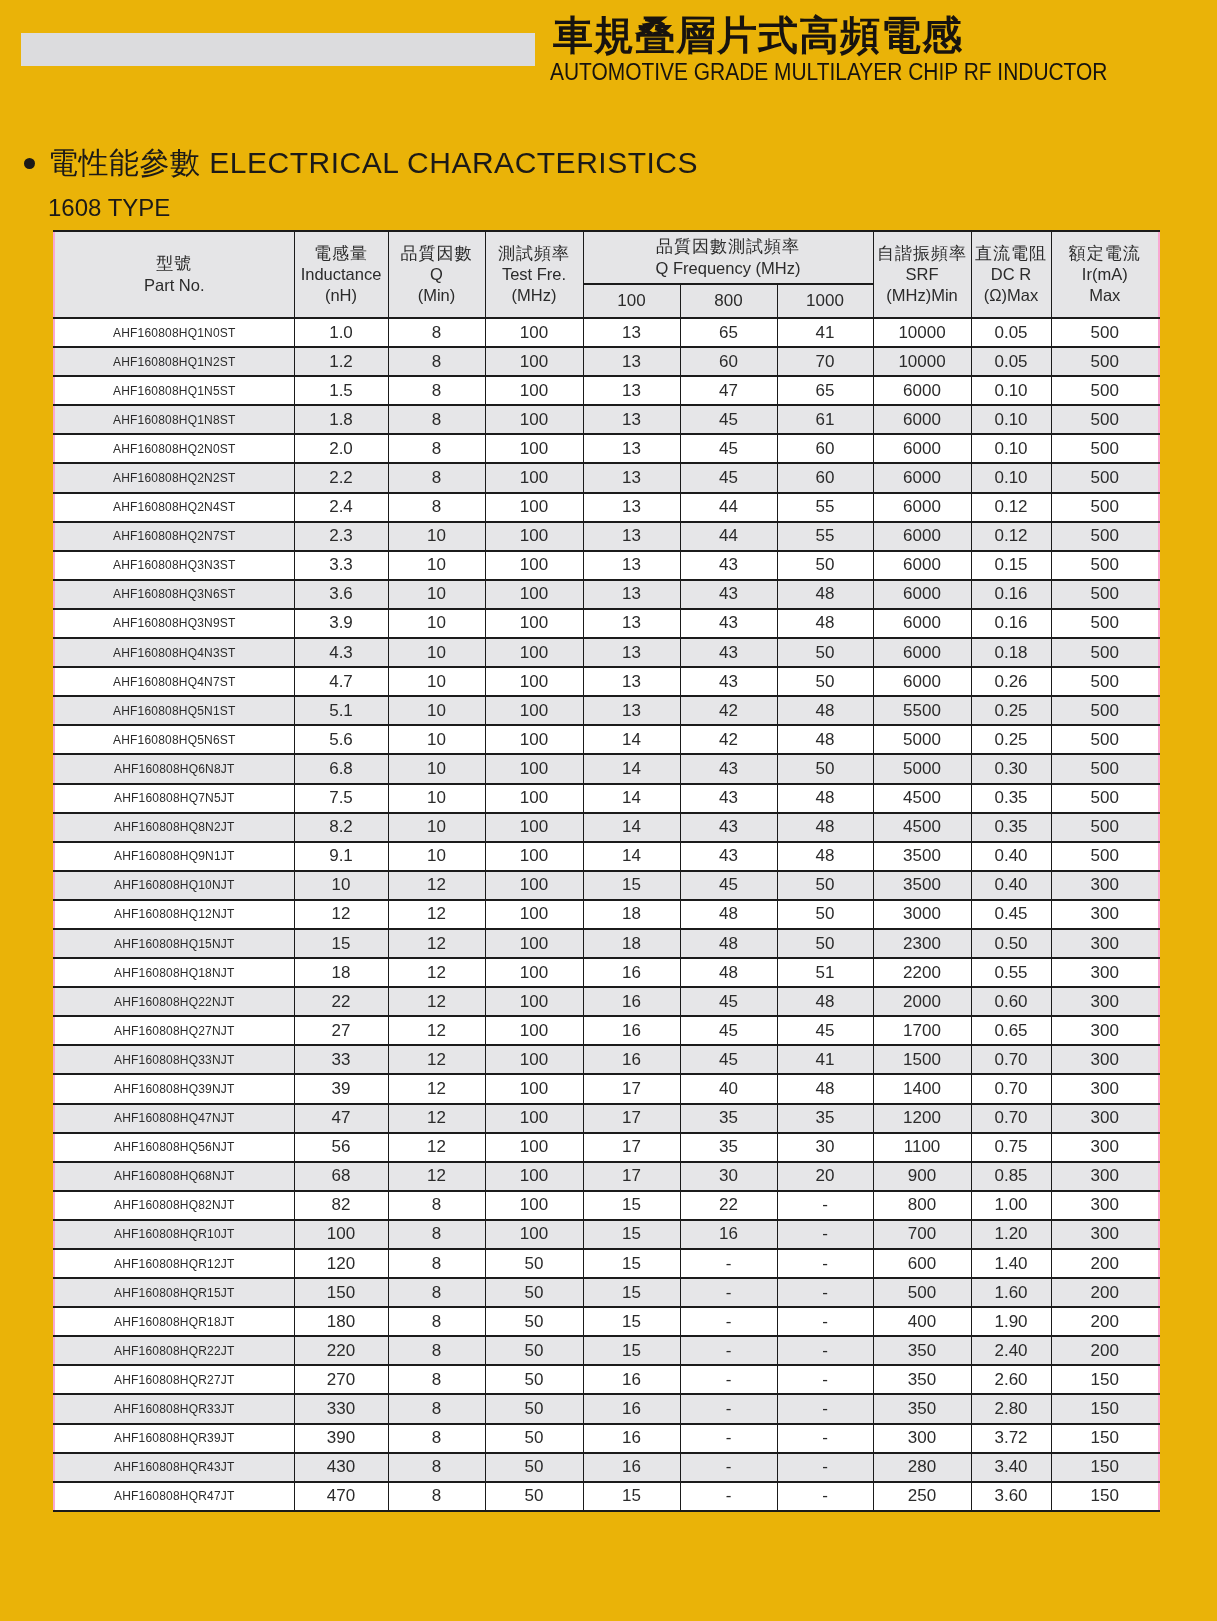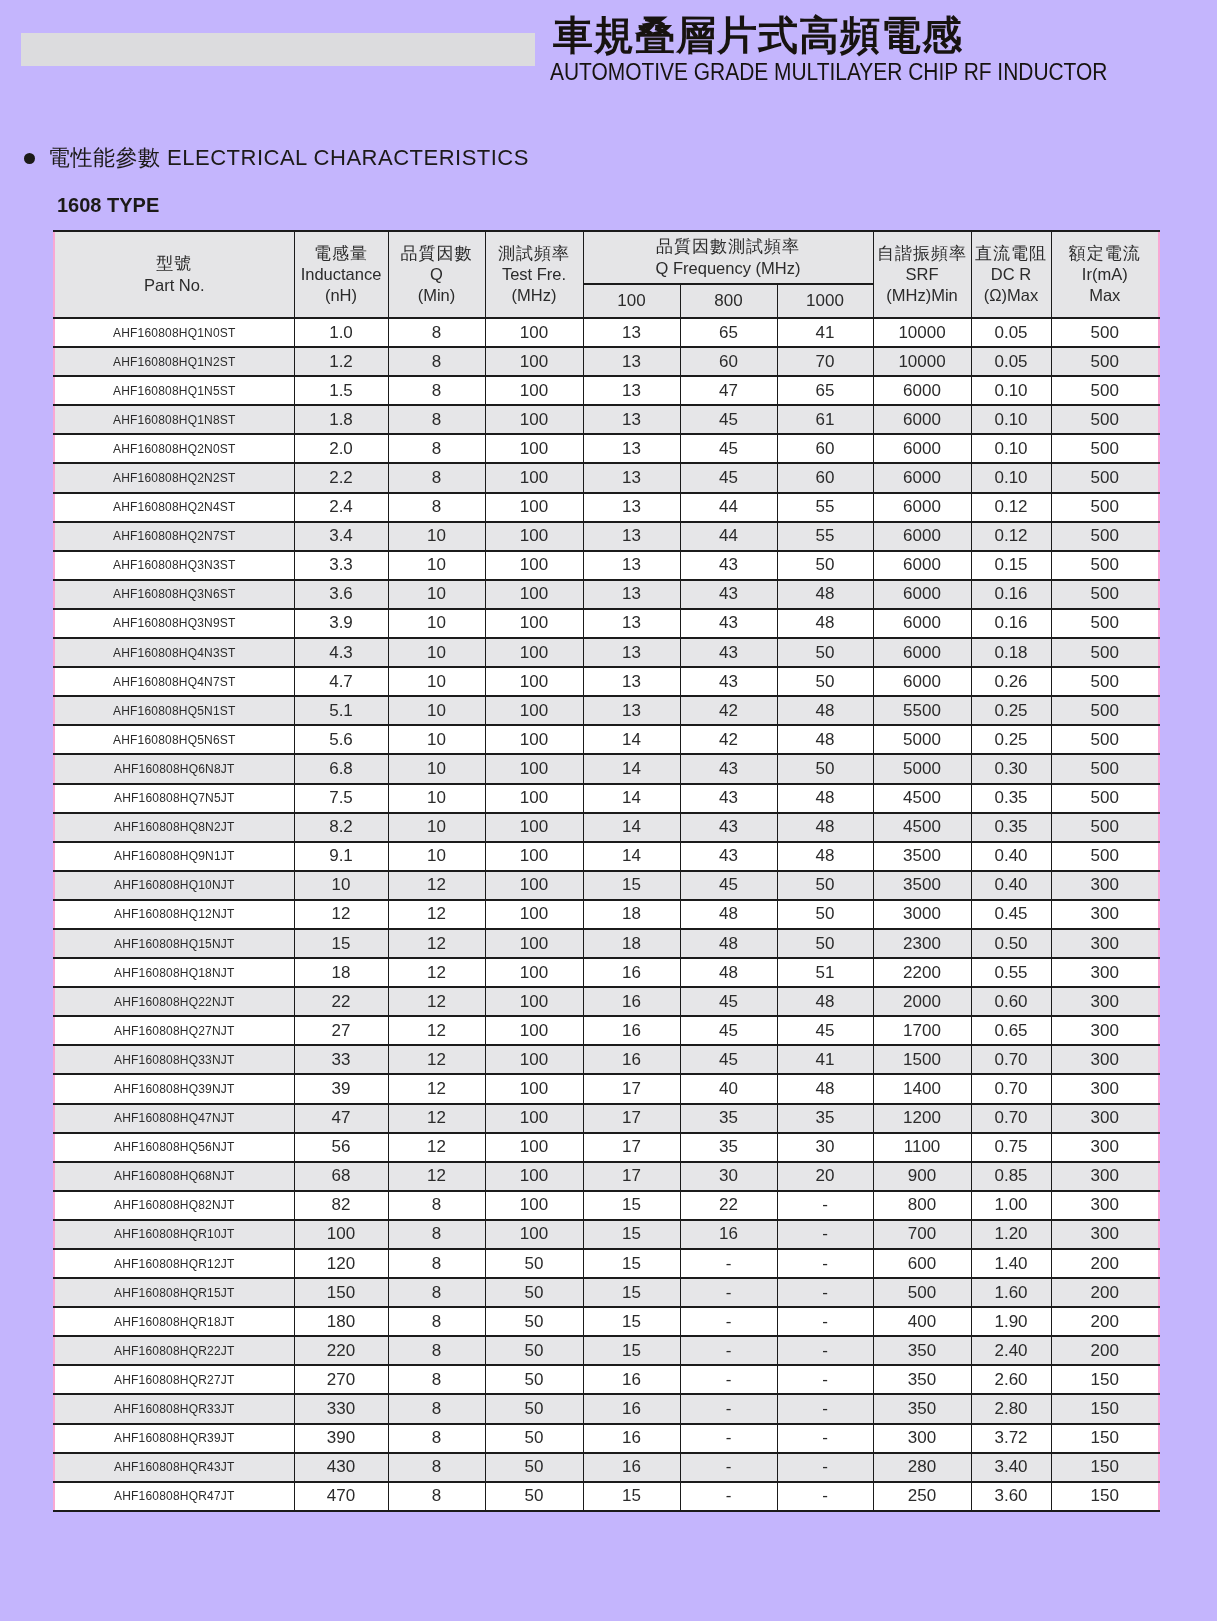--- a/index.html
+++ b/index.html
@@ -5,21 +5,21 @@
   html, body {
     margin: 0;
     padding: 0;
     background: #ffffff;
     font-family: "Liberation Sans", sans-serif;
   }
   .page {
     position: relative;
     width: 1217px;
     height: 1621px;
-    background: #c4b5fd;
+    background: #eab308;
     overflow: hidden;
   }
   .deco-bar {
     position: absolute;
     left: 21px;
     top: 33px;
     width: 514px;
     height: 33px;
     background: #dcdcde;
   }
@@ -56,31 +56,31 @@
     color: #1c1a18;
   }
   .bullet-dot {
     width: 11px;
     height: 11px;
     border-radius: 50%;
     background: #1c1a18;
     flex: 0 0 auto;
   }
   .section-title {
-    font-size: 22px;
+    font-size: 30px;
     font-weight: 500;
     letter-spacing: 0.5px;
     white-space: nowrap;
   }
   .type-label {
     position: absolute;
-    left: 57px;
+    left: 48px;
     top: 194px;
-    font-size: 20px;
-    font-weight: 700;
+    font-size: 24px;
+    font-weight: 400;
     color: #1c1a18;
   }
   table.spec-table {
     position: absolute;
     left: 53px;
     top: 230px;
     width: 1105px;
     border-collapse: collapse;
     table-layout: fixed;
     font-family: "Liberation Sans", sans-serif;
@@ -272,21 +272,21 @@
           <td>100</td>
           <td>13</td>
           <td>44</td>
           <td>55</td>
           <td>6000</td>
           <td>0.12</td>
           <td>500</td>
         </tr>
         <tr class="stripe">
           <td class="part-cell">AHF160808HQ2N7ST</td>
-          <td>3.4</td>
+          <td>2.3</td>
           <td>10</td>
           <td>100</td>
           <td>13</td>
           <td>44</td>
           <td>55</td>
           <td>6000</td>
           <td>0.12</td>
           <td>500</td>
         </tr>
         <tr>

